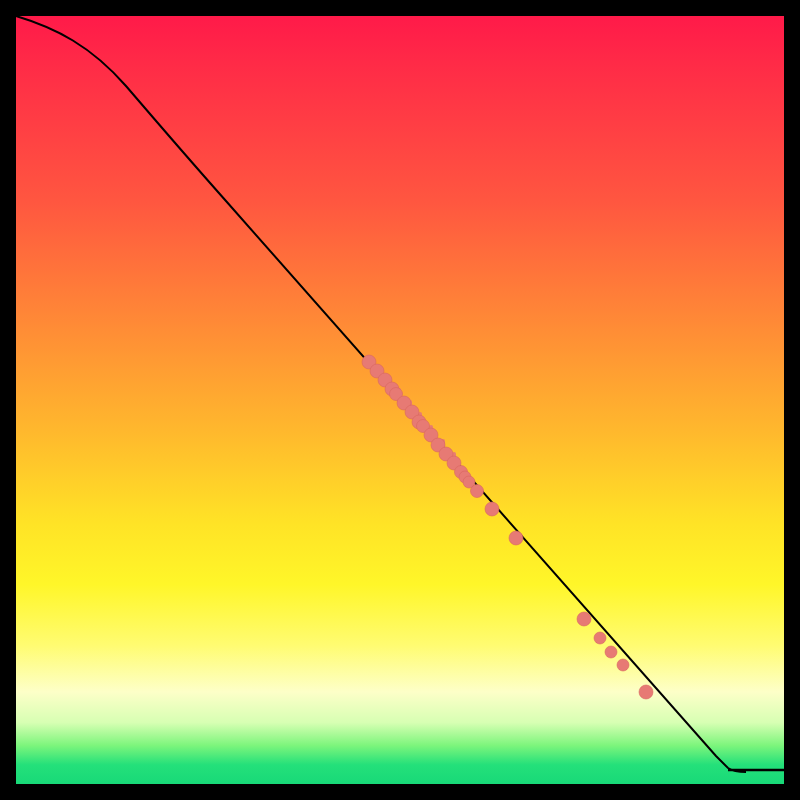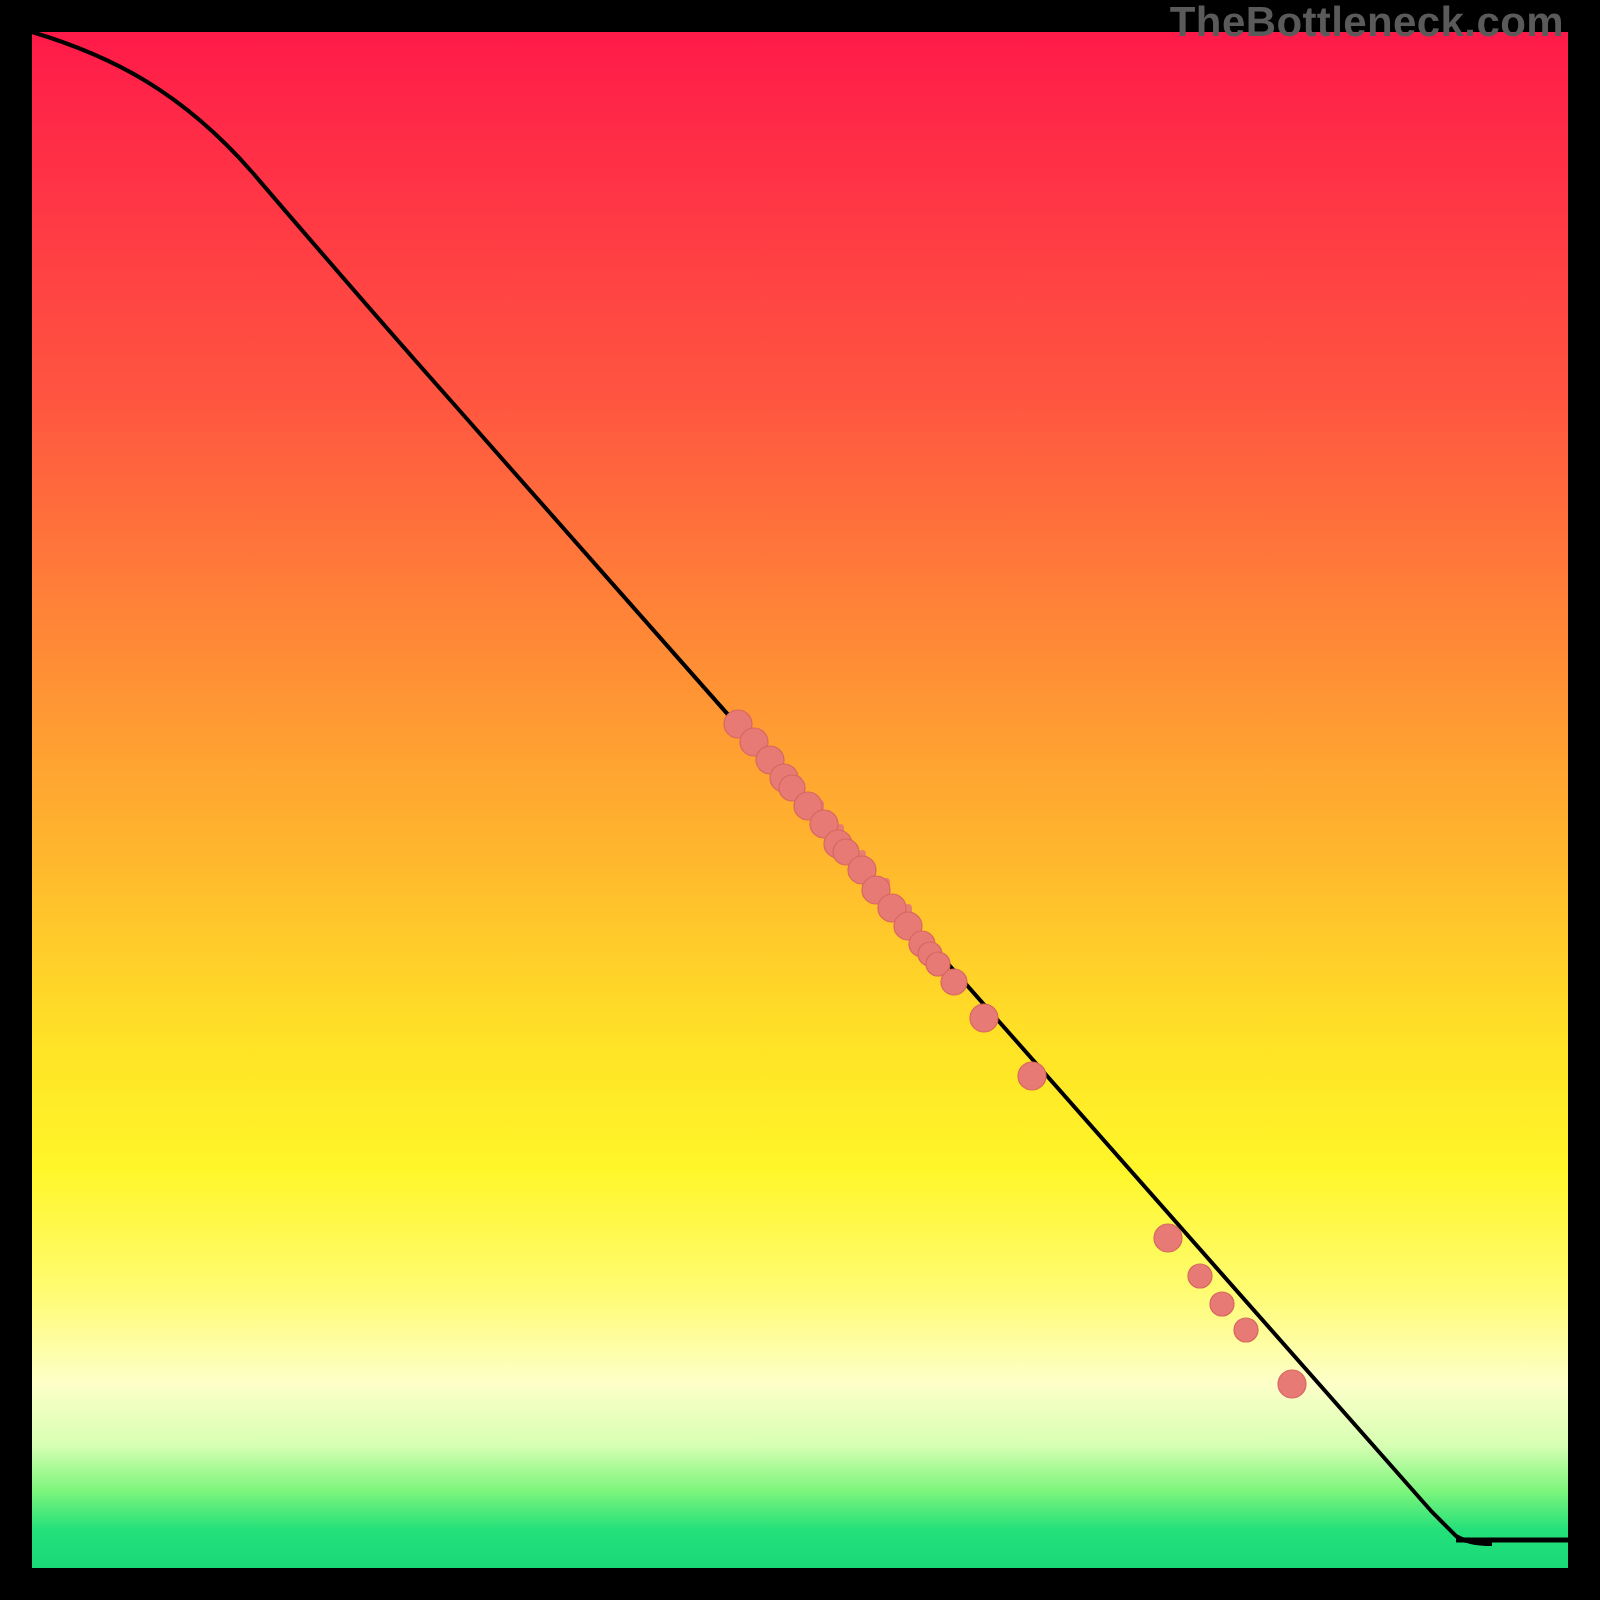--- a/index.html
+++ b/index.html
@@ -126,14 +126,13 @@
       <circle class="dot" cx="500" cy="522" r="7"></circle>
 
       <circle class="dot" cx="568" cy="603" r="7"></circle>
       <circle class="dot" cx="584" cy="622" r="6"></circle>
       <circle class="dot" cx="595" cy="636" r="6"></circle>
       <circle class="dot" cx="607" cy="649" r="6"></circle>
       <circle class="dot" cx="630" cy="676" r="7"></circle>
     </g>
   </svg>
 
-  <div class="watermark">TheBottleneck.com</div>
 </div>
 
 </body></html>

